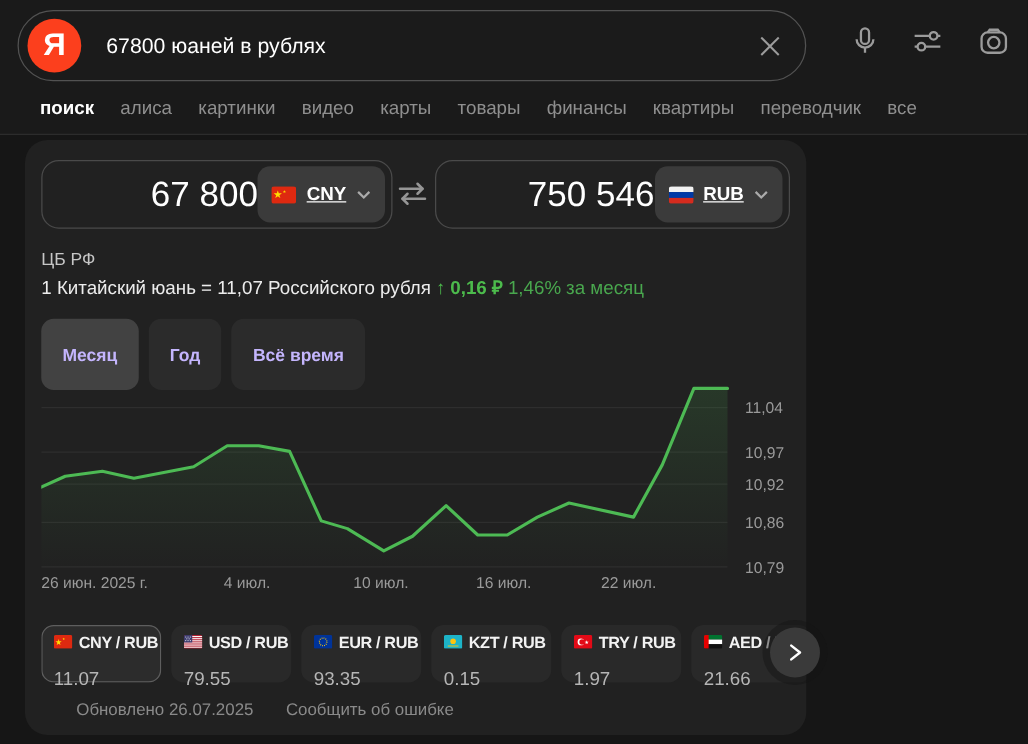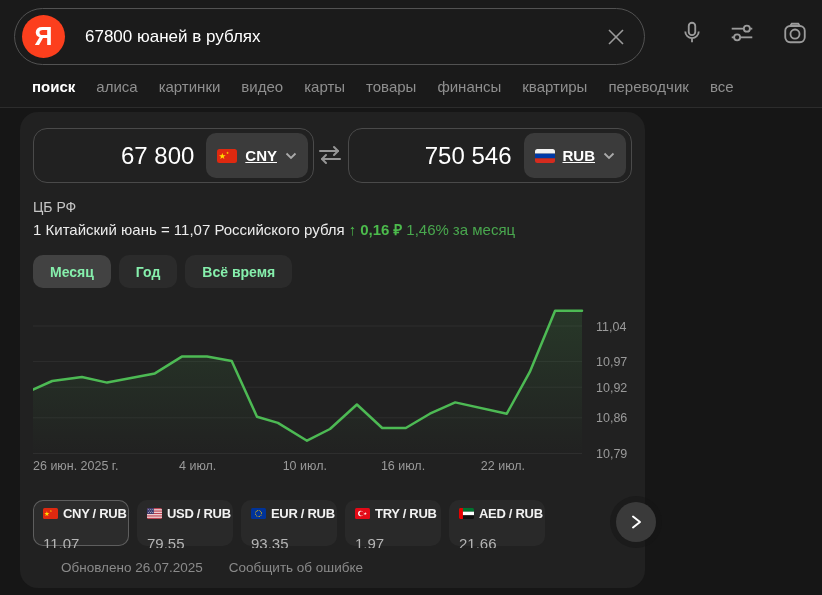--- a/index.html
+++ b/index.html
@@ -17,35 +17,35 @@
   .hicon{position:absolute;top:20px;width:26px;height:26px;cursor:pointer;}
   .tabs{position:absolute;left:32px;top:78px;display:flex;gap:21px;font-size:15px;}
   .tab{color:#8f8f8f;cursor:pointer;padding-bottom:22px;position:relative;white-space:nowrap;}
   .tab.active{color:#fff;font-weight:bold;}
   .tab.active::after{content:"";position:absolute;left:0;right:0;bottom:0;height:3.5px;background:#fff;border-radius:3px;}
   
   .card{position:absolute;left:20px;top:112px;width:625px;height:476px;background:#212121;border-radius:18px;}
   .cv-input{position:absolute;top:16px;height:55px;border:1px solid #4a4a4a;border-radius:14px;
             box-sizing:border-box;display:flex;align-items:center;padding:0 5px 0 10px;}
   #from-input{left:13px;width:281px;} #to-input{left:328px;width:284px;}
-  .cv-input input{background:none;border:none;outline:none;color:#fff;font-size:24px;font-weight:500;
-            text-align:right;flex:1;min-width:0;padding:0 12px 0 0;font-family:inherit;}
+  .cv-input input{background:none;border:none;outline:none;color:#fff;font-size:28px;font-weight:500;
+            text-align:right;flex:1;min-width:0;padding:0 0 0 0;font-family:inherit;}
   .chip{height:45px;background:#3b3b3b;border-radius:10px;display:flex;align-items:center;gap:8px;
         padding:0 11px;cursor:pointer;flex:0 0 auto;}
   .chip .code{font-size:15px;font-weight:bold;color:#fff;text-decoration:underline;}
   .flag{width:20px;height:14px;border-radius:2.5px;overflow:hidden;display:block;flex:0 0 auto;}
   .flag svg{display:block;width:100%;height:100%;}
   .swap{position:absolute;left:297px;top:32px;width:26px;height:22px;cursor:pointer;}
   .source{position:absolute;left:13px;top:87px;font-size:14px;color:#c6c6c6;}
   .rate{position:absolute;left:13px;top:107px;font-size:15px;color:#ececec;white-space:nowrap;}
   .rate span{margin-left:4px;}
   .green-b{color:#4cbb4c;font-weight:bold;}
   .green{color:#49a74e;}
   .periods{position:absolute;left:13px;top:143px;display:flex;gap:8px;}
-  .pbtn{height:33px;padding:0 17px;border-radius:10px;background:#2b2b2b;color:#86efac;font-weight:bold;
+  .pbtn{height:33px;padding:12px 17px;border-radius:10px;background:#2b2b2b;color:#c4b5fd;font-weight:bold;
         font-size:14px;display:flex;align-items:center;cursor:pointer;text-align:center;}
   .pbtn.active{background:#424242;}
   #chart{position:absolute;left:13px;top:186px;}
   #chart text{font-family:"Liberation Sans",sans-serif;}
   .pairs{position:absolute;left:13px;top:388px;width:612px;height:48px;display:flex;gap:8px;overflow:hidden;}
   .tile{width:96px;flex:0 0 96px;height:46px;background:#292929;border-radius:10px;padding:6px 10px;
         box-sizing:border-box;cursor:pointer;}
   .tile.active{background:#2c2c2c;box-shadow:inset 0 0 0 1px #5e5e5e;}
   .tile-top{display:flex;align-items:center;gap:5px;}
   .tile .flag{width:15px;height:11px;border-radius:1.5px;}
@@ -241,20 +241,33 @@
               <svg viewBox="0 0 21 15" preserveAspectRatio="none" width="100%" height="100%">
                 <rect width="21" height="15" fill="#003399"></rect>
                 <circle cx="10.5" cy="7.5" r="4.2" fill="none" stroke="#ffcc00" stroke-width="1.4" stroke-dasharray="0.9 1.3"></circle>
               </svg>
             </span>
         <span class="tile-pair">EUR / RUB</span>
       </div>
       <div class="tile-val">93,35</div>
     </div>
 
+    <div class="tile">
+      <div class="tile-top">
+        <span class="flag">
+              <svg viewBox="0 0 21 15" preserveAspectRatio="none" width="100%" height="100%">
+                <rect width="21" height="15" fill="#1db4c8"></rect>
+                <circle cx="10.5" cy="6.8" r="3.1" fill="#fec50c"></circle>
+                <path d="M4.5 12h12" stroke="#fec50c" stroke-width="1"></path>
+              </svg>
+            </span>
+        <span class="tile-pair">KZT / RUB</span>
+      </div>
+      <div class="tile-val">0,15</div>
+    </div>
 
     <div class="tile">
       <div class="tile-top">
         <span class="flag">
               <svg viewBox="0 0 21 15" preserveAspectRatio="none" width="100%" height="100%">
                 <rect width="21" height="15" fill="#e30a17"></rect>
                 <circle cx="8" cy="7.5" r="3.7" fill="#fff"></circle>
                 <circle cx="9.3" cy="7.5" r="3" fill="#e30a17"></circle>
                 <text x="12" y="9.5" font-size="5.5" fill="#fff" font-family="DejaVu Sans">★</text>
               </svg>

